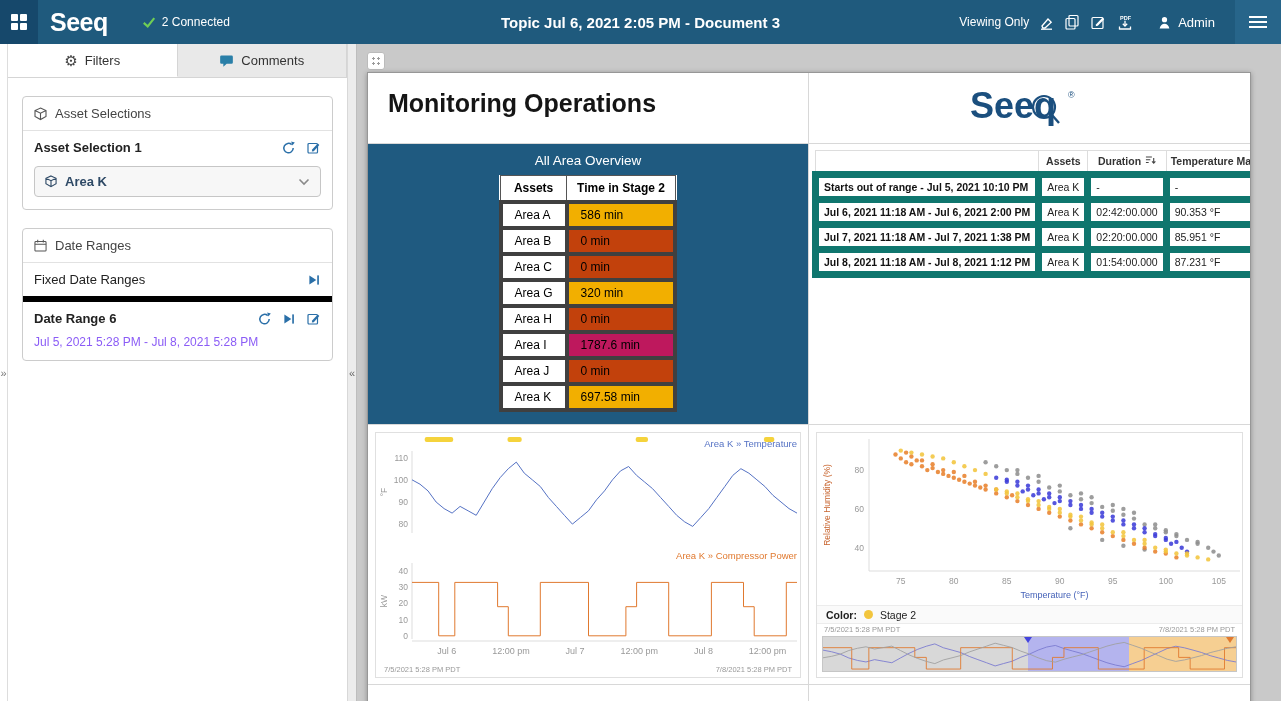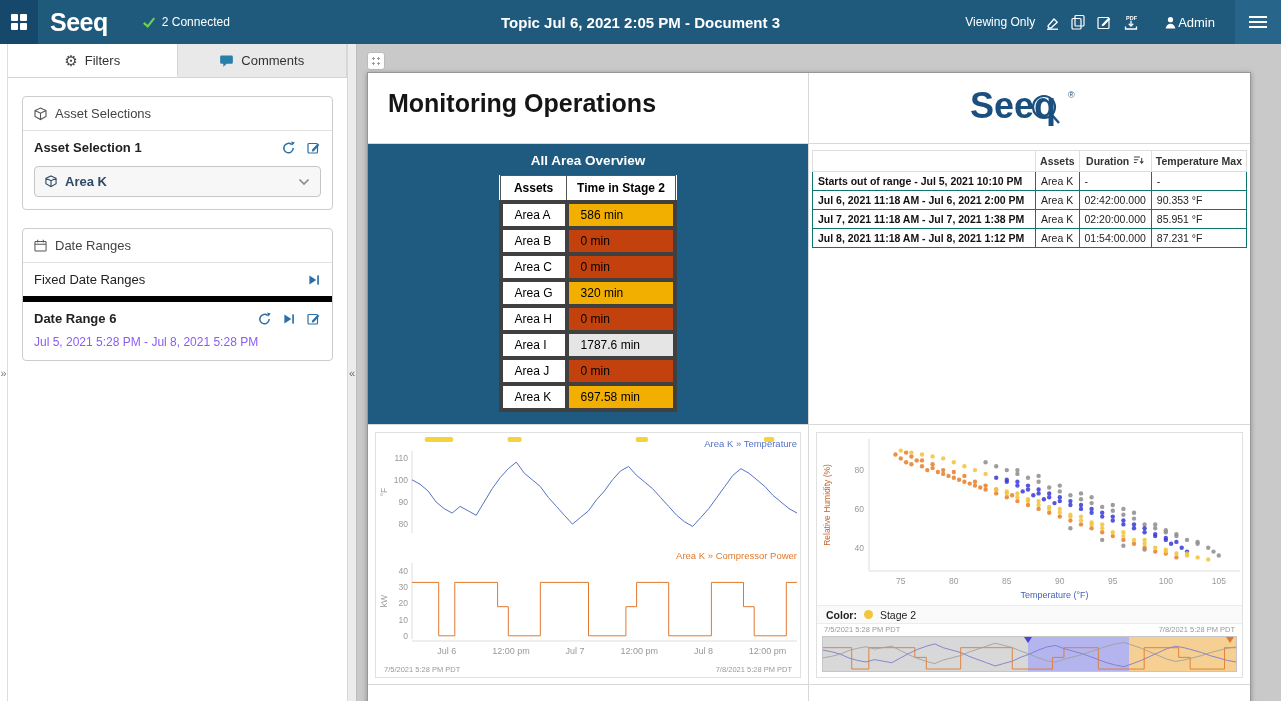--- a/index.html
+++ b/index.html
@@ -11,21 +11,21 @@
   .apps-btn{width:38px;height:44px;background:#16486b;border:none;display:flex;align-items:center;justify-content:center;cursor:pointer;flex:none}
   .grid-icon{display:grid;grid-template-columns:7px 7px;grid-gap:2px}
   .grid-icon i{width:7px;height:7px;background:#fff;border-radius:1px;display:block}
   .logo-text{font-size:25px;font-weight:bold;margin-left:12px;letter-spacing:-.5px;color:#fff}
   .connected{display:flex;align-items:center;gap:6px;margin-left:28px;font-size:12px;cursor:pointer;background:none;border:none;color:#fff}
   .topbar-title{position:absolute;left:50%;transform:translateX(-50%);font-size:15px;font-weight:bold;white-space:nowrap}
   .topbar-right{margin-left:auto;display:flex;align-items:center}
   .viewing{font-size:12px;margin-right:8px}
   .tools{display:flex;align-items:center;gap:8px;margin-right:16px}
   .icon-btn{background:none;border:none;padding:1px;cursor:pointer;display:flex;align-items:center}
-  .user-btn{display:flex;align-items:center;font-size:13px;color:#fff;background:none;border:none;margin-right:14px;cursor:pointer}
+  .user-btn{display:flex;align-items:center;gap:6px;font-size:13px;color:#fff;background:none;border:none;margin-right:14px;cursor:pointer}
   .burger-btn{width:46px;height:44px;background:#27658a;border:none;display:flex;flex-direction:column;gap:3px;align-items:center;justify-content:center;cursor:pointer}
   .burger-btn i{width:18px;height:2px;background:#fff;display:block}
 
   
   .content-row{display:flex;height:657px}
   .left-rail{width:8px;background:#fff;border-right:1px solid #ddd;display:flex;align-items:center;justify-content:center;color:#777;font-size:11px;cursor:pointer;flex:none}
   .sidebar{width:339px;background:#fff;display:flex;flex-direction:column;flex:none}
   .sidebar-handle{width:10px;background:#ececec;border-left:1px solid #d8d8d8;border-right:1px solid #bdbdbd;display:flex;align-items:center;justify-content:center;color:#666;font-size:11px;cursor:pointer;flex:none}
 
   
@@ -49,33 +49,33 @@
   .doc-handle{position:absolute;left:10px;top:8px;width:18px;height:18px;background:#fff;border:1px solid #bbb;border-radius:3px;cursor:grab;display:grid;place-items:center}
   .doc-handle .dots{width:11px;height:11px;background-image:radial-gradient(#9a9a9a 1px,transparent 1.2px);background-size:5px 5px}
   .document{position:absolute;left:10px;top:28px;width:884px;height:700px;background:#fff;border:1px solid #979797;box-shadow:0 1px 5px rgba(0,0,0,.3)}
   .doc-grid{display:grid;grid-template-columns:1fr 1fr;grid-template-rows:71px 281px 260px 1fr;height:100%}
   .doc-grid>div{border-right:1px solid #d8d8d8;border-bottom:1px solid #d8d8d8;position:relative;overflow:hidden}
   .doc-grid>div:nth-child(2n){border-right:none}
   .title-cell h1{margin:16px 0 0 20px;font-size:25px;color:#151515;font-weight:bold}
   .logo-cell{display:flex;align-items:center;justify-content:center}
 
   .overview-panel{position:absolute;inset:0;background:#1f5a80;display:flex;flex-direction:column;align-items:center}
-  .overview-title{color:#fff;font-weight:bold;font-size:13.5px;margin:9px 0 7px}
+  .overview-title{color:#fff;font-weight:normal;font-size:13.5px;margin:9px 0 7px}
   #overview-table{border-collapse:collapse;background:#fff;font-size:12px}
   #overview-table th{border:1px solid #555;padding:5px 10px;font-weight:bold;color:#000;background:#fff;white-space:nowrap}
   #overview-table td{border:4px solid #404040;padding:4px 12px;color:#000;white-space:nowrap}
   #overview-table td.val{min-width:100px}
   .val.gold{background:#f2af00}
-  .val.red{background:#e5e5e5;color:#fff}
+  .val.red{background:#be185d;color:#fff}
   .val.white{background:#c2410c}
 
   .cond-cell{padding:6px 3px 0}
   #condition-table{border-collapse:collapse;font-size:10.5px;width:100%}
   #condition-table th{border:1px solid #ddd;padding:4px 4px;font-weight:bold;color:#333;text-align:center;white-space:nowrap}
-  #condition-table td{border:1px solid #0f766e;padding:3px 5px;color:#222;white-space:nowrap}
+  #condition-table td{border:7px solid #0f766e;padding:3px 5px;color:#222;white-space:nowrap}
   #condition-table td:first-child{font-weight:bold;color:#111}
   #condition-table th:first-child{width:52%}
 
   .chart-cell{padding:7px}
   .chart-box{border:1px solid #e0e0e0;height:246px;position:relative;background:#fff}
   .corner{position:absolute;bottom:3px;font-size:7.5px;color:#999}
   .corner.l{left:8px}.corner.r{right:8px}
   #scatter-chart{display:flex;flex-direction:column}
   .legend-row{height:19px;display:flex;align-items:center;gap:7px;font-size:10.5px;color:#222;background:#fafafa;border-top:1px solid #ececec;border-bottom:1px solid #ececec;padding-left:9px;flex:none}
   .legend-dot{width:9px;height:9px;border-radius:50%;display:inline-block}

